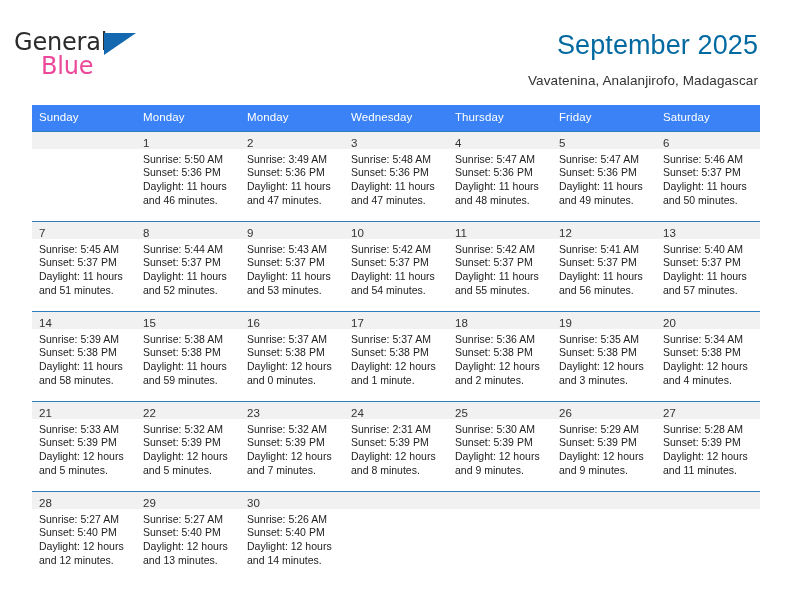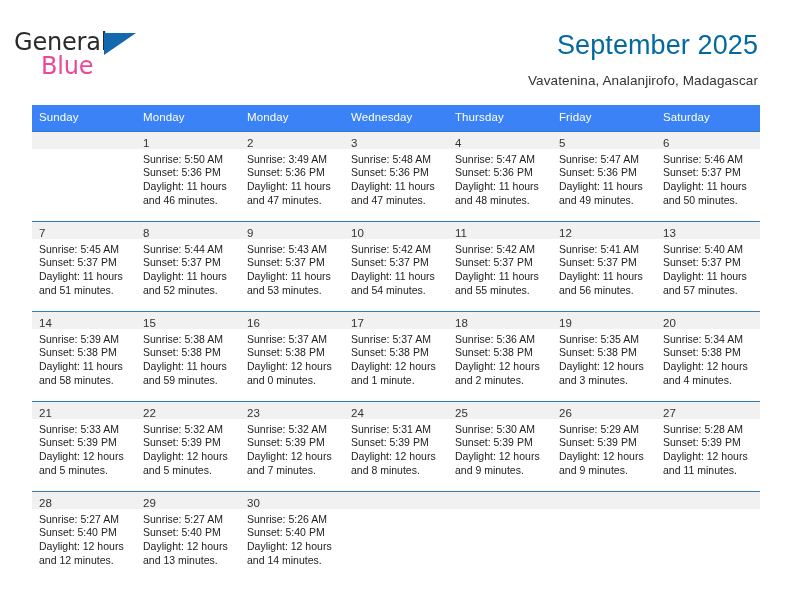--- a/index.html
+++ b/index.html
@@ -395,21 +395,21 @@
         <div class="dayinfo">
           <div>Sunrise: 5:32 AM</div>
           <div>Sunset: 5:39 PM</div>
           <div>Daylight: 12 hours</div>
           <div>and 7 minutes.</div>
         </div>
       </div>
       <div class="daycell">
         <div class="daynum-band"><span class="daynum">24</span></div>
         <div class="dayinfo">
-          <div>Sunrise: 5:31 AM</div>
+          <div>Sunrise: 2:31 AM</div>
           <div>Sunset: 5:39 PM</div>
           <div>Daylight: 12 hours</div>
           <div>and 8 minutes.</div>
         </div>
       </div>
       <div class="daycell">
         <div class="daynum-band"><span class="daynum">25</span></div>
         <div class="dayinfo">
           <div>Sunrise: 5:30 AM</div>
           <div>Sunset: 5:39 PM</div>

